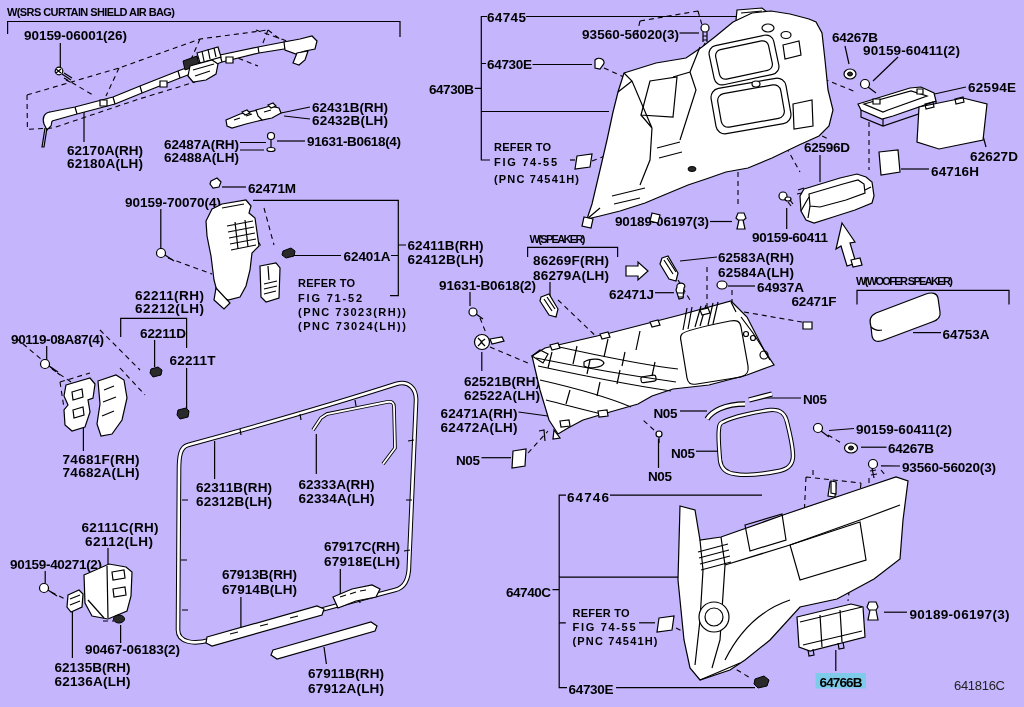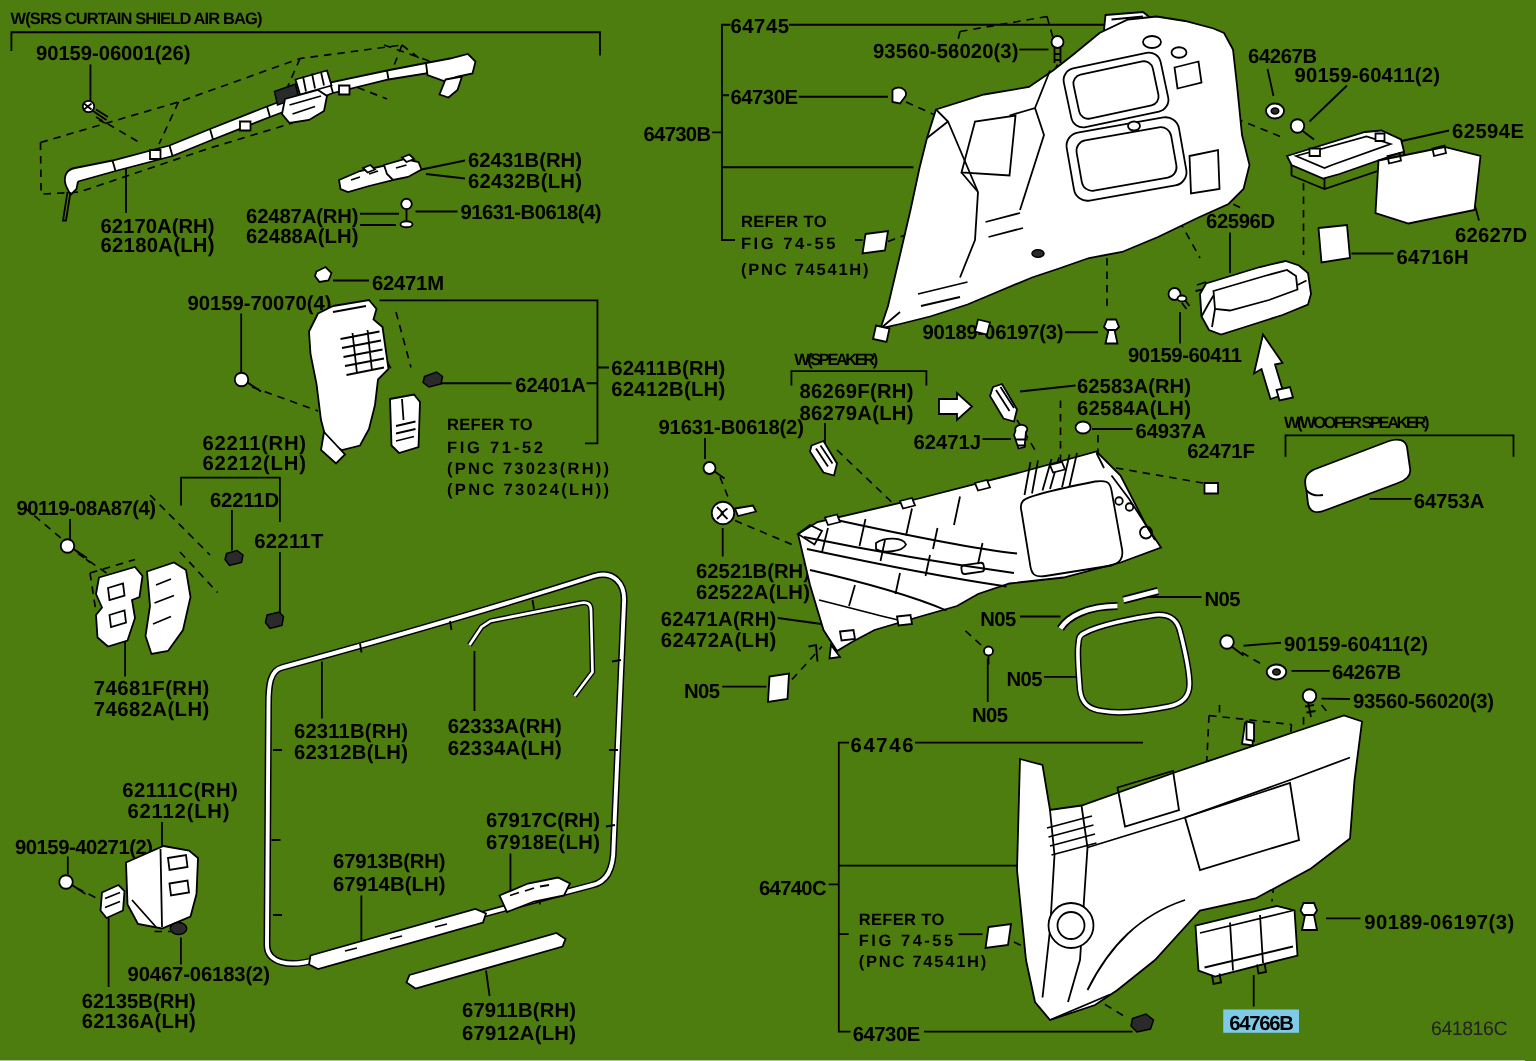--- a/index.html
+++ b/index.html
@@ -1,16 +1,16 @@
 <!DOCTYPE html>
 <html><head>
 <meta charset="utf-8">
 <style>
   html,body{margin:0;padding:0;background:#fff;}
-  #wrap{width:1024px;height:707px;position:relative;background:#4d7c0f;overflow:hidden;}
+  #wrap{width:1024px;height:707px;position:relative;background:#c4b5fd;overflow:hidden;}
   svg{position:absolute;left:0;top:0;}
   text{font-family:"Liberation Sans",sans-serif;font-weight:bold;fill:#000;}
   .b{font-size:13.5px;}
   .s{font-size:11px;}
   .r{font-weight:normal;font-size:13px;fill:#222;}
   .ln{stroke:#000;stroke-width:1.2;fill:none;}
   .ln2{stroke:#000;stroke-width:1.2;fill:#fff;}
   .d{stroke:#000;stroke-width:1.1;fill:none;stroke-dasharray:5 4;}
   .p{stroke:#000;stroke-width:1.2;fill:#fff;}
   .pk{stroke:#000;stroke-width:1;fill:#2a2a2a;}

